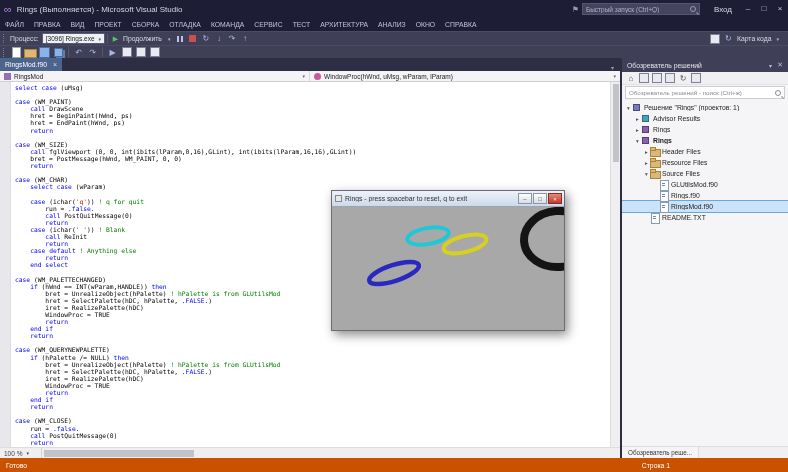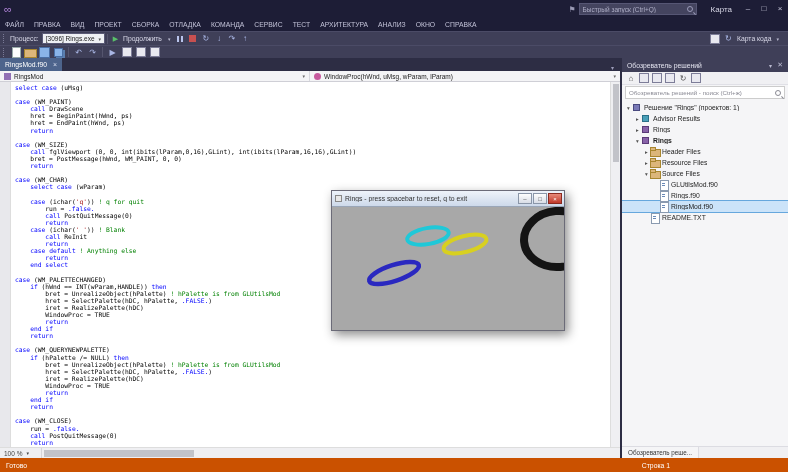--- a/index.html
+++ b/index.html
@@ -119,27 +119,28 @@
   .rw-btn.close { background:linear-gradient(#e88a7a,#c0392b); color:#fff; border-color:#8a2a20; margin-right:2px; }
   .rw-client { position:relative; height:123px; overflow:hidden; }
 </style>
 </head>
 <body>
 
 <div class="vs-root">
 
   <div class="titlebar">
     <span class="vs-logo">∞</span>
+    <span class="title-text">Rings (Выполняется) - Microsoft Visual Studio</span>
     <div class="spacer"></div>
     <span class="tb-mini">⚑</span>
     <div class="quick-launch">
       <span class="ql-text">Быстрый запуск (Ctrl+Q)</span>
       <span class="mag"></span>
     </div>
-    <span class="signin">Карта</span>
+    <span class="signin">Вход</span>
     <span class="wbtn">–</span>
     <span class="wbtn">□</span>
     <span class="wbtn">×</span>
   </div>
 
   <div class="menubar" id="menu-items">
       <span class="menu-item">ФАЙЛ</span>
       <span class="menu-item">ПРАВКА</span>
       <span class="menu-item">ВИД</span>
       <span class="menu-item">ПРОЕКТ</span>

